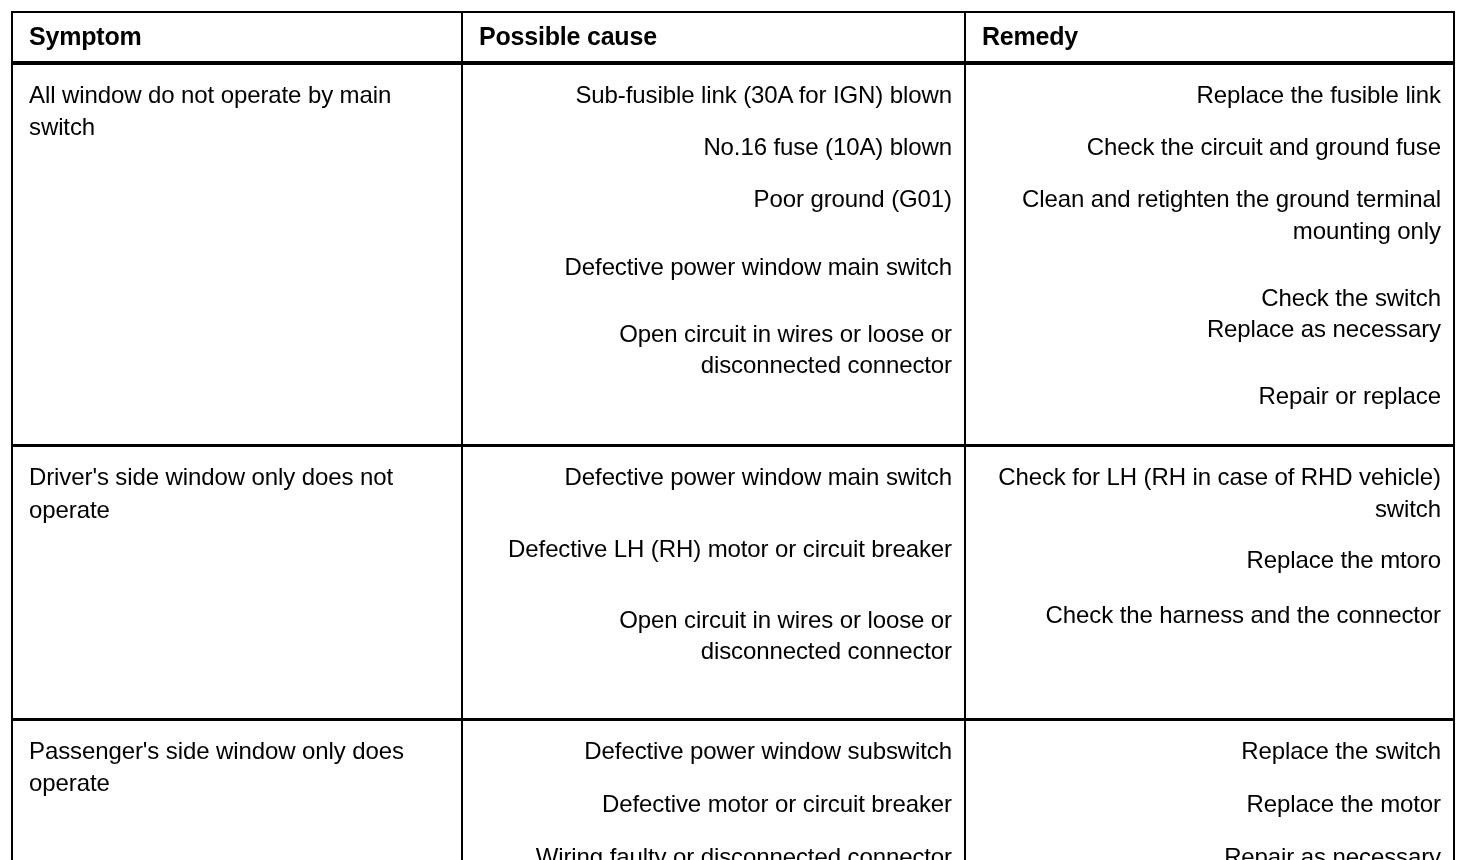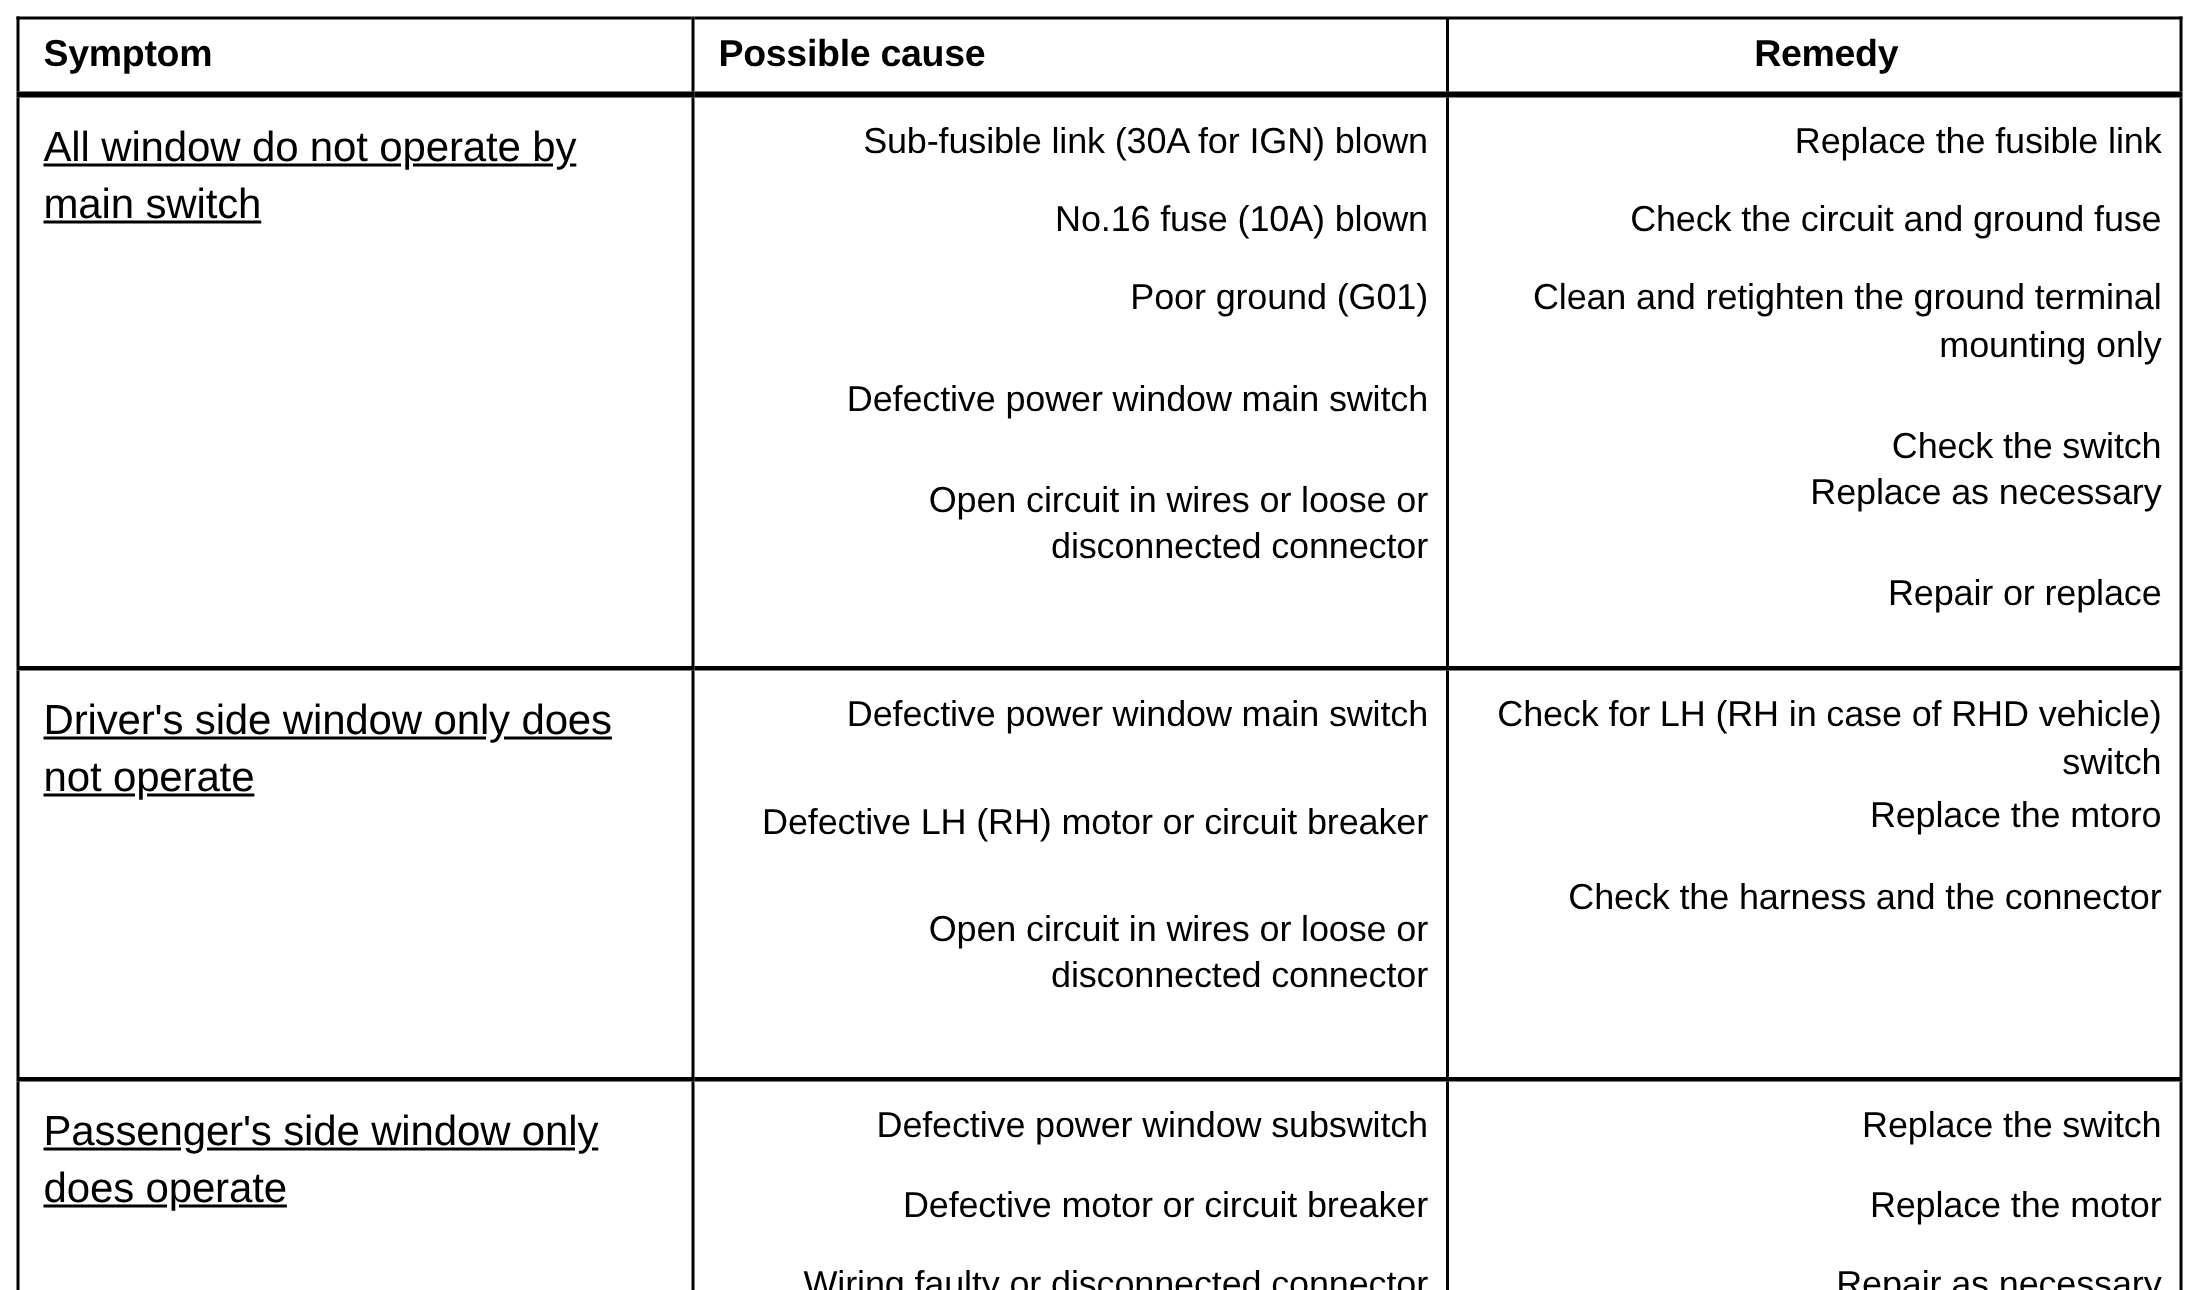--- a/index.html
+++ b/index.html
@@ -42,43 +42,42 @@
     font-weight: bold;
     font-size: 25px;
     letter-spacing: -0.2px;
     padding: 9px 0 10px 16px;
     border-right: 2px solid #000;
     border-bottom: 4px solid #000;
     vertical-align: middle;
     height: 42px;
     box-sizing: border-box;
   }
-  thead th:last-child { border-right: none; text-align: center; }
+  thead th:last-child { border-right: none; }
 
   tbody td {
     vertical-align: top;
     border-right: 2px solid #000;
     border-bottom: 3px solid #000;
     padding: 0;
   }
   tbody td:last-child { border-right: none; }
   tbody tr:last-child td { border-bottom: none; }
 
   .cell-inner {
     padding: 14px 12px 12px 16px;
     font-size: 24px;
     line-height: 1.30;
     letter-spacing: -0.1px;
   }
 
   .symptom-text {
-    font-size: 28px;
+    font-size: 24px;
     line-height: 1.35;
     letter-spacing: -0.1px;
-    text-decoration: underline;
   }
 
   .entry-list {
     list-style: none;
     margin: 0;
     padding: 0;
   }
   .entry-list li {
     margin: 0 0 24px 0;
     text-align: right;
@@ -157,21 +156,21 @@
             <ul class="entry-list">
               <li>Defective power window main switch</li>
               <li>Defective LH (RH) motor or circuit breaker</li>
               <li>Open circuit in wires or loose or disconnected connector</li>
             </ul>
           </div>
         </td>
         <td>
           <div class="cell-inner">
             <ul class="entry-list">
-              <li style="margin-bottom:4px">Check for LH (RH in case of RHD vehicle) switch</li>
+              <li style="margin-bottom:20px">Check for LH (RH in case of RHD vehicle) switch</li>
               <li style="margin-bottom:24px">Replace the mtoro</li>
               <li>Check the harness and the connector</li>
             </ul>
           </div>
         </td>
       </tr>
 
       <tr class="row-3">
         <td>
           <div class="cell-inner">

